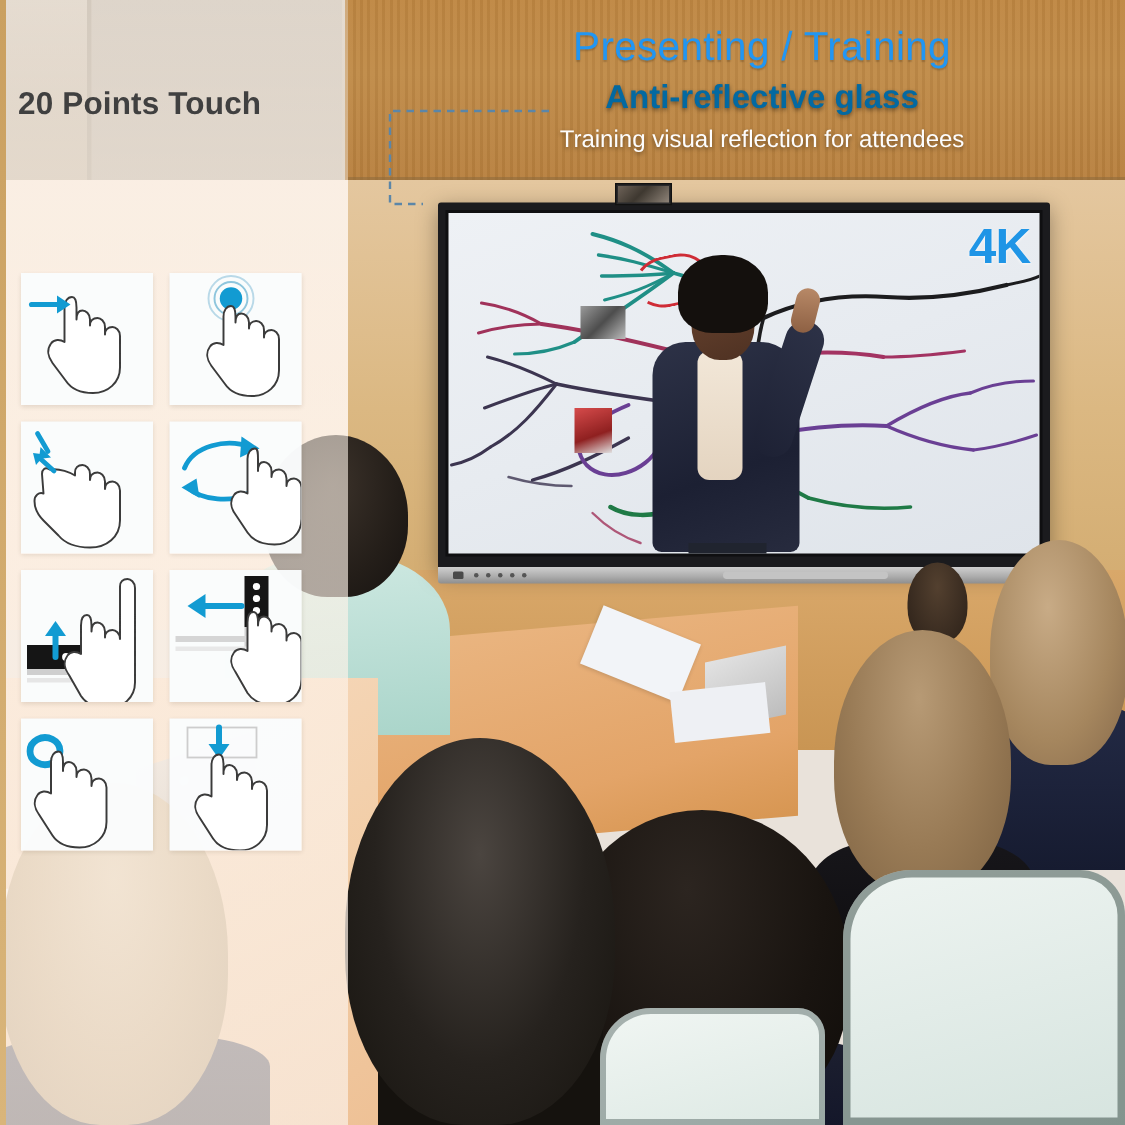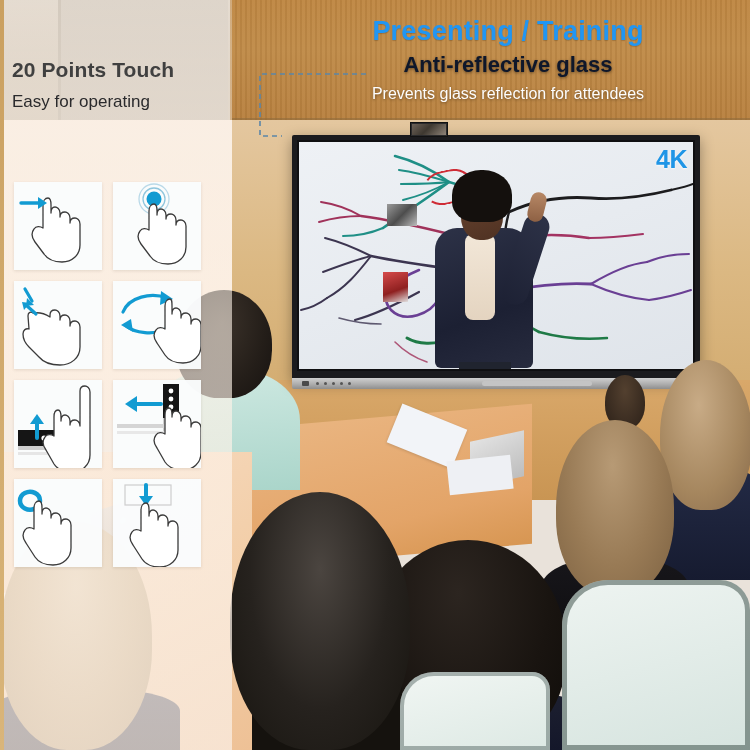--- a/index.html
+++ b/index.html
@@ -78,21 +78,21 @@
   .sb-dots { position:absolute; left:24px; top:4px; display:flex; gap:5px; }
   .sb-dots i { width:3px; height:3px; background:#555; border-radius:50%; display:block; }
   .sb-grille {
     position:absolute; left:190px; top:3px; width:110px; height:5px;
     background:#c4c4c4; border-radius:3px;
   }
   .sb-logo { position:absolute; left:10px; top:3px; width:7px; height:5px; background:#4a4a4a; border-radius:1px; }
 
   .badge-4k {
     position:absolute; right:6px; top:3px;
-    color:#1f95e6; font-size:25px; font-weight:bold; letter-spacing:-.5px;
+    color:#1f95e6; font-size:33px; font-weight:bold; letter-spacing:-.5px;
     text-shadow:0 1px 2px rgba(255,255,255,.8);
     font-family:"Liberation Sans", sans-serif;
   }
 
   
   .mindmap { position:absolute; inset:0; }
   .mm-img1 { position:absolute; left:88px; top:62px; width:30px; height:22px;
              background:linear-gradient(135deg,#9a9a9a,#4d4d4d,#bdbdbd); }
   .mm-img2 { position:absolute; left:84px; top:130px; width:25px; height:30px;
              background:linear-gradient(160deg,#d64b4b,#8f2020 60%,#e0e0e0); }
@@ -200,25 +200,25 @@
   .left-edge { position:absolute; left:0; top:0; width:4px; height:750px;
     background:linear-gradient(180deg,#caa060,#d9b57a); }
 
   
   .left-text { position:absolute; left:12px; top:58px; width:215px; z-index:8; }
   .lt-title { font-size:21px; font-weight:bold; color:#404040; letter-spacing:.1px; line-height:1.1; }
   .lt-sub { margin-top:9px; font-size:17px; color:#2a2a2c; line-height:1.42; font-weight:400; }
 
   .top-text { position:absolute; left:270px; top:16px; width:476px; text-align:center; z-index:9; }
   .tt-kicker {
-    font-size:27px; font-weight:bold; color:#2196f3; letter-spacing:.2px;
+    font-size:27px; font-weight:normal; color:#2196f3; letter-spacing:.2px;
     text-shadow:0 1px 1px rgba(0,0,0,.18);
   }
   .tt-title {
-    margin-top:5px; font-size:22px; font-weight:bold; color:#0f172a;
+    margin-top:5px; font-size:22px; font-weight:bold; color:#0369a1;
     text-shadow:0 1px 3px rgba(0,0,0,.45);
   }
   .tt-sub {
     margin-top:7px; font-size:16px; color:#fdfdfd; font-weight:400;
     text-shadow:0 1px 3px rgba(0,0,0,.4);
   }
 
   
   .connector { position:absolute; left:252px; top:72px; width:116px; height:68px; z-index:9; }
 
@@ -365,28 +365,27 @@
   <div class="left-wash"></div>
   <div class="left-edge"></div>
 
   <svg class="connector" viewBox="0 0 116 68">
     <path d="M114 2 L8 2 L8 64 L30 64" fill="none" stroke="#5b86a8" stroke-width="1.6" stroke-dasharray="5 4"></path>
   </svg>
 
   <div class="left-text">
     <div class="lt-title">20 Points Touch</div>
     <div class="lt-sub">
-      <div>Easy for operating</div>
     </div>
   </div>
 
   <div class="top-text">
     <div class="tt-kicker">Presenting / Training</div>
     <div class="tt-title">Anti-reflective glass</div>
-    <div class="tt-sub">Prevents glass reflection for attendees</div>
+    <div class="tt-sub">Training visual reflection for attendees</div>
   </div>
 
   <div class="gestures">
 
     <div class="gcell">
       <svg viewBox="0 0 88 88">
         <g fill="none" stroke="#3b3b3b" stroke-width="1.3" stroke-linejoin="round">
           <path d="M34 16 C31 16 29 19 29 23 L29 46 C26 44 22 44 20 47
                    C17 51 18 56 21 60 L30 72 C34 78 41 80 48 80
                    C58 80 66 73 66 63 L66 42 C66 38 63 36 61 36

